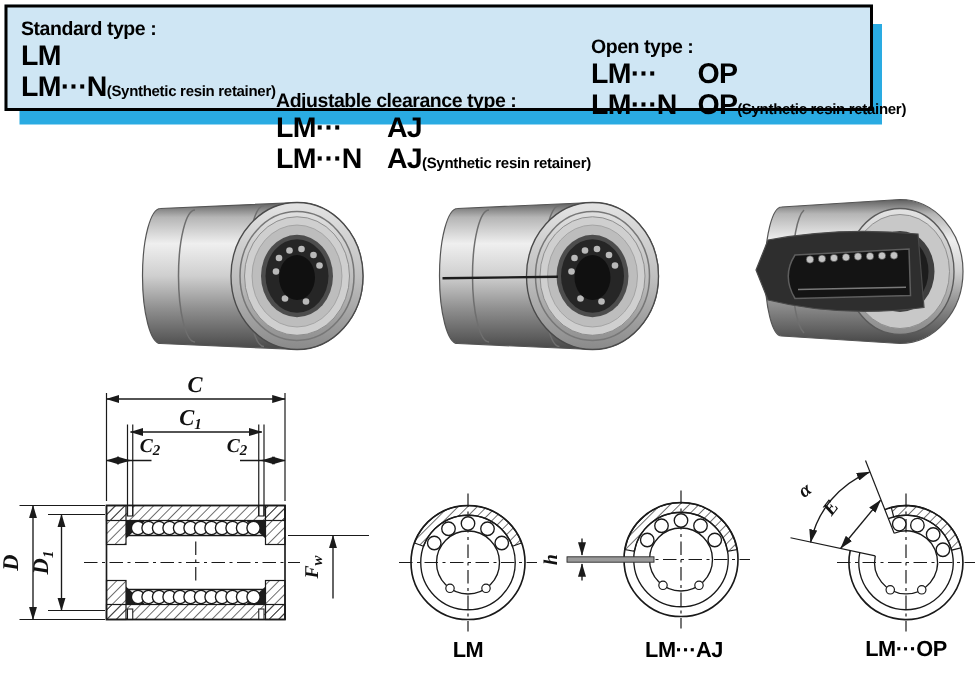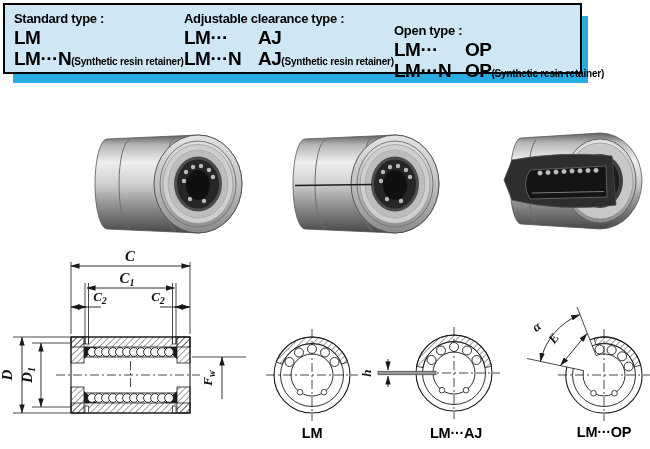--- a/index.html
+++ b/index.html
@@ -38,21 +38,21 @@
     <div class="hcol c1" style="left:9px;">
       <div class="t">Standard type :</div>
       <div class="m">
           <span class="a">LM</span>
         </div>
       <div class="m">
           <span class="a">LM···N</span>
           <span class="note">(Synthetic resin retainer)</span>
         </div>
     </div>
-    <div class="hcol c2" style="left:179px;">
+    <div class="hcol c2" style="left:179px;margin-top:48px;">
       <div class="t">Adjustable clearance type :</div>
       <div class="m">
           <span class="a">LM···</span>
           <span class="b">AJ</span>
         </div>
       <div class="m">
           <span class="a">LM···N</span>
           <span class="b">AJ</span>
           <span class="note">(Synthetic resin retainer)</span>
         </div>

